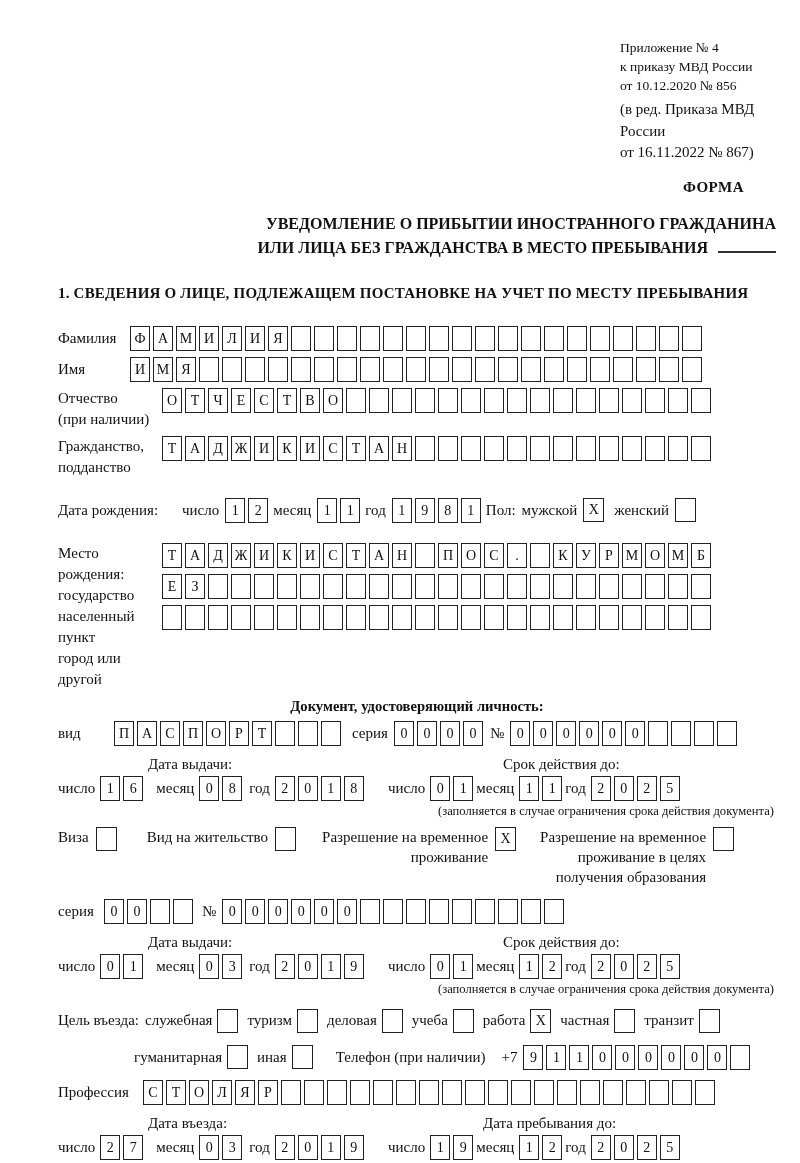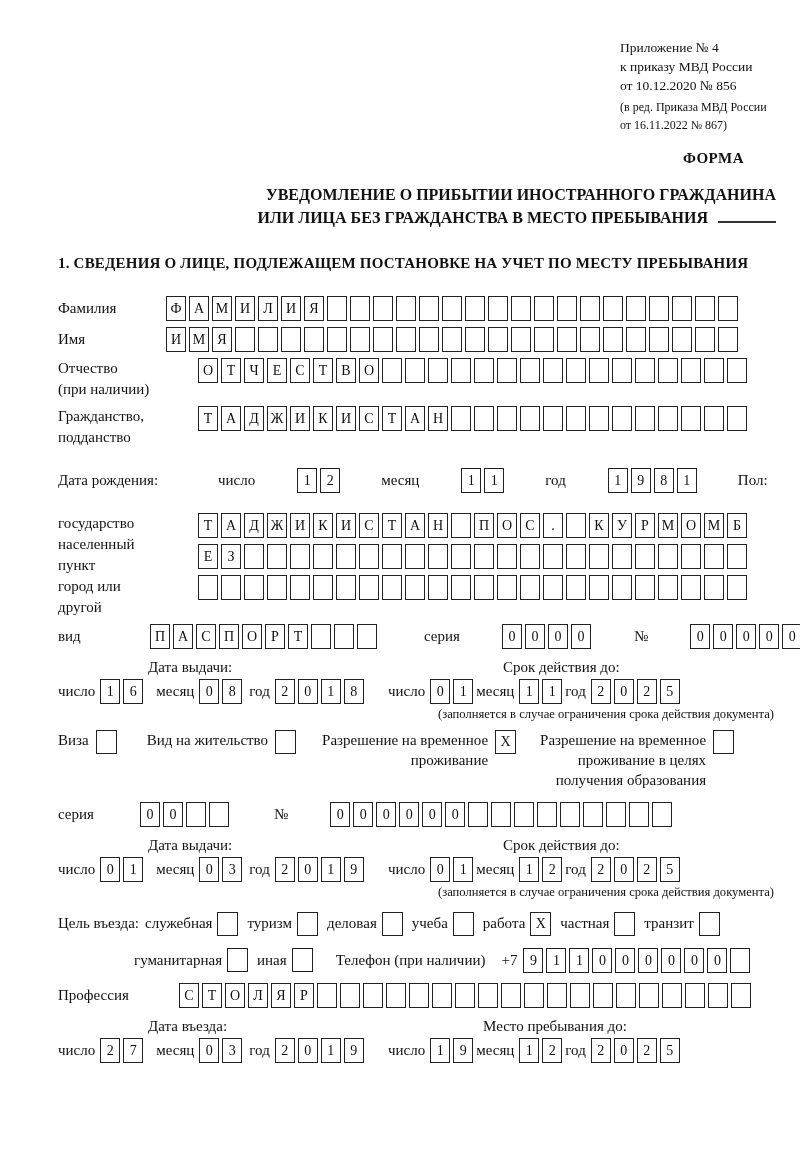--- a/index.html
+++ b/index.html
@@ -4,27 +4,27 @@
 <style>
   html,body{margin:0;padding:0;background:#fff;}
   body{
     width:800px;height:1163px;
     font-family:"Liberation Serif","DejaVu Serif",serif;
     color:#111;overflow:hidden;position:relative;
   }
   .sheet{padding:38px 24px 10px 58px;}
   
   .appendix{margin-left:562px;width:180px;font-size:13.5px;line-height:1.42;}
-  .appendix .ed{font-size:12px;margin-top:4px;line-height:1.42;}
+  .appendix .ed{font-size:15px;margin-top:4px;line-height:1.42;}
   .forma{text-align:right;padding-right:32px;font-weight:bold;font-size:15px;margin-top:16px;letter-spacing:.5px;}
   .title{margin-top:16px;text-align:right;font-weight:bold;font-size:16px;line-height:1.45;}
   .title .blank-line{display:inline-block;width:58px;border-bottom:2px solid #333;height:14px;margin-left:10px;}
   .section-h{margin-top:26px;font-weight:bold;font-size:15px;letter-spacing:.2px;}
   
-  .row{display:flex;align-items:flex-start;margin-top:6px;font-size:15px;gap:36px;}
+  .row{display:flex;align-items:flex-start;margin-top:6px;font-size:15px;}
   .row.center{align-items:center;}
   .lblcol{flex:0 0 auto;line-height:24px;}
   .w70{width:72px;}  .w103{width:104px;} .w55{width:56px;} .w85{width:85px;} .w120{width:122px;}
   .cells{white-space:nowrap;line-height:0;}
   .cell{
     display:inline-block;width:18px;height:23px;border:1.5px solid #222;
     margin-right:3px;text-align:center;font-size:14px;line-height:23px;
     vertical-align:top;background:#fff;
   }
   .cellrow{margin-bottom:6px;}
@@ -118,31 +118,33 @@
     <span class="cells"><span class="cell">1</span><span class="cell">9</span><span class="cell">8</span><span class="cell">1</span></span>
     <span class="lbl">Пол:</span>
     <span class="lbl" style="margin-left:0;">мужской</span>
     <span class="chk">X</span>
     <span class="lbl" style="margin-left:10px;">женский</span>
     <span class="chk"></span>
   </div>
 
   <div class="row mt4">
     <div class="lblcol w103 multi">
+      <div>Место рождения:</div>
       <div>государство</div>
       <div>населенный пункт</div>
       <div>город или другой</div>
     </div>
     <div>
       <div class="cells cellrow"><span class="cell">Т</span><span class="cell">А</span><span class="cell">Д</span><span class="cell">Ж</span><span class="cell">И</span><span class="cell">К</span><span class="cell">И</span><span class="cell">С</span><span class="cell">Т</span><span class="cell">А</span><span class="cell">Н</span><span class="cell"></span><span class="cell">П</span><span class="cell">О</span><span class="cell">С</span><span class="cell">.</span><span class="cell"></span><span class="cell">К</span><span class="cell">У</span><span class="cell">Р</span><span class="cell">М</span><span class="cell">О</span><span class="cell">М</span><span class="cell">Б</span></div>
       <div class="cells cellrow"><span class="cell">Е</span><span class="cell">З</span><span class="cell"></span><span class="cell"></span><span class="cell"></span><span class="cell"></span><span class="cell"></span><span class="cell"></span><span class="cell"></span><span class="cell"></span><span class="cell"></span><span class="cell"></span><span class="cell"></span><span class="cell"></span><span class="cell"></span><span class="cell"></span><span class="cell"></span><span class="cell"></span><span class="cell"></span><span class="cell"></span><span class="cell"></span><span class="cell"></span><span class="cell"></span><span class="cell"></span></div>
       <div class="cells cellrow"><span class="cell"></span><span class="cell"></span><span class="cell"></span><span class="cell"></span><span class="cell"></span><span class="cell"></span><span class="cell"></span><span class="cell"></span><span class="cell"></span><span class="cell"></span><span class="cell"></span><span class="cell"></span><span class="cell"></span><span class="cell"></span><span class="cell"></span><span class="cell"></span><span class="cell"></span><span class="cell"></span><span class="cell"></span><span class="cell"></span><span class="cell"></span><span class="cell"></span><span class="cell"></span><span class="cell"></span></div>
     </div>
   </div>
 
+  <div class="doc-h">Документ, удостоверяющий личность:</div>
 
   <div class="row center">
     <div class="lblcol w55">вид</div>
     <span class="cells"><span class="cell">П</span><span class="cell">А</span><span class="cell">С</span><span class="cell">П</span><span class="cell">О</span><span class="cell">Р</span><span class="cell">Т</span><span class="cell"></span><span class="cell"></span><span class="cell"></span></span>
     <span class="lbl" style="margin-left:8px;">серия</span>
     <span class="cells"><span class="cell">0</span><span class="cell">0</span><span class="cell">0</span><span class="cell">0</span></span>
     <span class="lbl" style="margin-left:4px;">№</span>
     <span class="cells"><span class="cell">0</span><span class="cell">0</span><span class="cell">0</span><span class="cell">0</span><span class="cell">0</span><span class="cell">0</span><span class="cell"></span><span class="cell"></span><span class="cell"></span><span class="cell"></span></span>
   </div>
 
@@ -289,21 +291,21 @@
       <div class="dp-row">
         <span class="lbl">число</span>
         <span class="cells"><span class="cell">2</span><span class="cell">7</span></span>
         <span class="lbl" style="margin-left:10px;">месяц</span>
         <span class="cells"><span class="cell">0</span><span class="cell">3</span></span>
         <span class="lbl" style="margin-left:4px;">год</span>
         <span class="cells"><span class="cell">2</span><span class="cell">0</span><span class="cell">1</span><span class="cell">9</span></span>
       </div>
     </div>
     <div class="dp-col">
-      <div class="dp-head" style="padding-left:95px;">Место пребывания до:</div>
+      <div class="dp-head" style="padding-left:95px;">Дата пребывания до:</div>
       <div class="dp-row">
         <span class="lbl">число</span>
         <span class="cells"><span class="cell">1</span><span class="cell">9</span></span>
         <span class="lbl">месяц</span>
         <span class="cells"><span class="cell">1</span><span class="cell">2</span></span>
         <span class="lbl">год</span>
         <span class="cells"><span class="cell">2</span><span class="cell">0</span><span class="cell">2</span><span class="cell">5</span></span>
       </div>
     </div>
   </div>

